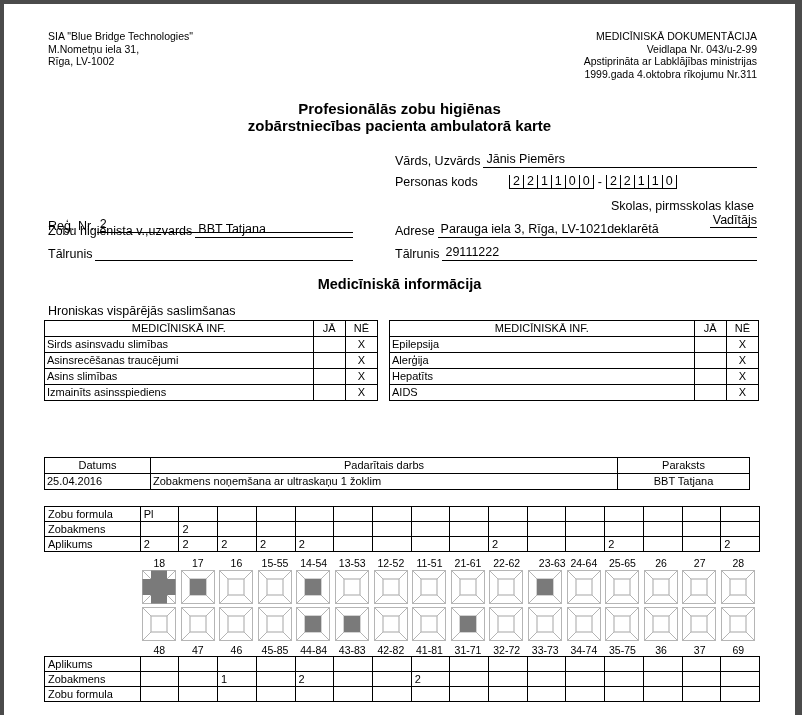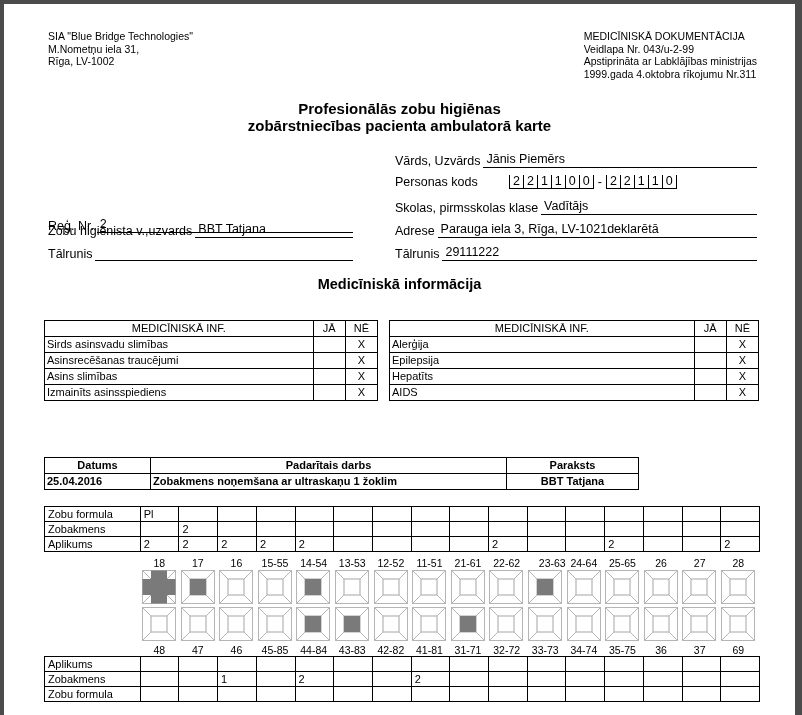--- a/index.html
+++ b/index.html
@@ -2,21 +2,21 @@
 <html><head>
 <meta charset="utf-8">
 <style>
   html, body { margin:0; padding:0; }
   body { width:802px; height:715px; background:#4b4b4b; position:relative; overflow:hidden;
          font-family:"Liberation Sans", sans-serif; color:#000; }
   .page { position:absolute; left:4px; top:4px; width:791px; height:711px; background:#fff; }
   .abs { position:absolute; }
   .small { font-size:10.5px; line-height:12.5px; }
   .org { left:44px; top:26px; }
-  .meta { right:38px; top:26px; text-align:left; }
+  .meta { right:38px; top:26px; text-align:right; }
   .title { left:0; width:791px; top:96px; text-align:center; font-weight:bold; font-size:15px; line-height:17px; }
   .field { font-size:12.5px; white-space:nowrap; display:flex; align-items:flex-end; }
   .field .lbl { padding-right:3px; }
   .field .line { border-bottom:1px solid #000; flex:1; height:15px; padding-left:3px; line-height:14px; }
   .pk { font-size:12.5px; display:flex; align-items:flex-end; }
   .pkbox { display:flex; border-bottom:1px solid #000; }
   .pkd { border-left:1px solid #000; padding:0 3px; line-height:13px; }
   .pkd.last { border-right:1px solid #000; }
   .sec { left:0; width:791px; text-align:center; font-weight:bold; font-size:14.5px; }
   table { border-collapse:collapse; font-size:11px; }
@@ -65,21 +65,21 @@
       </span>
     <span style="padding:0 4px;">-</span>
     <span class="pkbox" id="pk2">
         <span class="pkd">2</span>
         <span class="pkd">2</span>
         <span class="pkd">1</span>
         <span class="pkd">1</span>
         <span class="pkd last">0</span>
       </span>
   </div>
-  <div class="abs field" style="left:391px; top:195px; width:362px;">
+  <div class="abs field" style="left:391px; top:195px; width:362px;flex-direction:column;">
     <span class="lbl">Skolas, pirmsskolas klase</span>
     <span class="line">Vadītājs</span>
   </div>
   <div class="abs field" style="left:391px; top:218px; width:362px;">
     <span class="lbl">Adrese</span>
     <span class="line">Parauga iela 3, Rīga, LV-1021deklarētā</span>
   </div>
   <div class="abs field" style="left:391px; top:241px; width:362px;">
     <span class="lbl">Tālrunis</span>
     <span class="line">29111222</span>
@@ -92,20 +92,21 @@
   <div class="abs field" style="left:44px; top:218px; width:305px;">
     <span class="lbl">Zobu higiēnista v.,uzvards</span>
     <span class="line">BBT Tatjana</span>
   </div>
   <div class="abs field" style="left:44px; top:241px; width:305px;">
     <span class="lbl">Tālrunis</span>
     <span class="line"></span>
   </div>
 
   <div class="abs sec" style="top:272px;">Medicīniskā informācija</div>
+  <div class="abs" style="left:44px; top:300px; font-size:12.5px;">Hroniskas vispārējās saslimšanas</div>
 
   <table class="abs mt" style="left:40px; top:316px; width:334px;">
     <tbody>
         <tr>
       <td class="c" style="width:262px;">MEDICĪNISKĀ INF.</td>
       <td class="c" style="width:27px;">JĀ</td>
       <td class="c" style="width:27px;">NĒ</td>
     </tr>
     </tbody>
       <tbody id="med-left">
@@ -134,43 +135,43 @@
   <table class="abs mt" style="left:385px; top:316px; width:370px;">
     <tbody>
         <tr>
       <td class="c" style="width:298px;">MEDICĪNISKĀ INF.</td>
       <td class="c" style="width:27px;">JĀ</td>
       <td class="c" style="width:27px;">NĒ</td>
     </tr>
     </tbody>
       <tbody id="med-right">
         <tr>
+          <td>Epilepsija</td>
+          <td class="c"></td>
+          <td class="c">X</td>
+        </tr>
+        <tr>
           <td>Alerģija</td>
-          <td class="c"></td>
-          <td class="c">X</td>
-        </tr>
-        <tr>
-          <td>Epilepsija</td>
           <td class="c"></td>
           <td class="c">X</td>
         </tr>
         <tr>
           <td>Hepatīts</td>
           <td class="c"></td>
           <td class="c">X</td>
         </tr>
         <tr>
           <td>AIDS</td>
           <td class="c"></td>
           <td class="c">X</td>
         </tr>
       </tbody>
   </table>
 
-  <table class="abs mt" style="left:40px; top:453px; width:595px;font-weight:bold;">
+  <table class="abs mt" style="left:40px; top:453px; width:706px;">
     <tbody>
         <tr>
       <td class="c" style="width:101px;">Datums</td>
       <td class="c">Padarītais darbs</td>
       <td class="c" style="width:127px;">Paraksts</td>
     </tr>
     </tbody>
       <tbody id="proc-rows">
         <tr>
           <td>25.04.2016</td>

